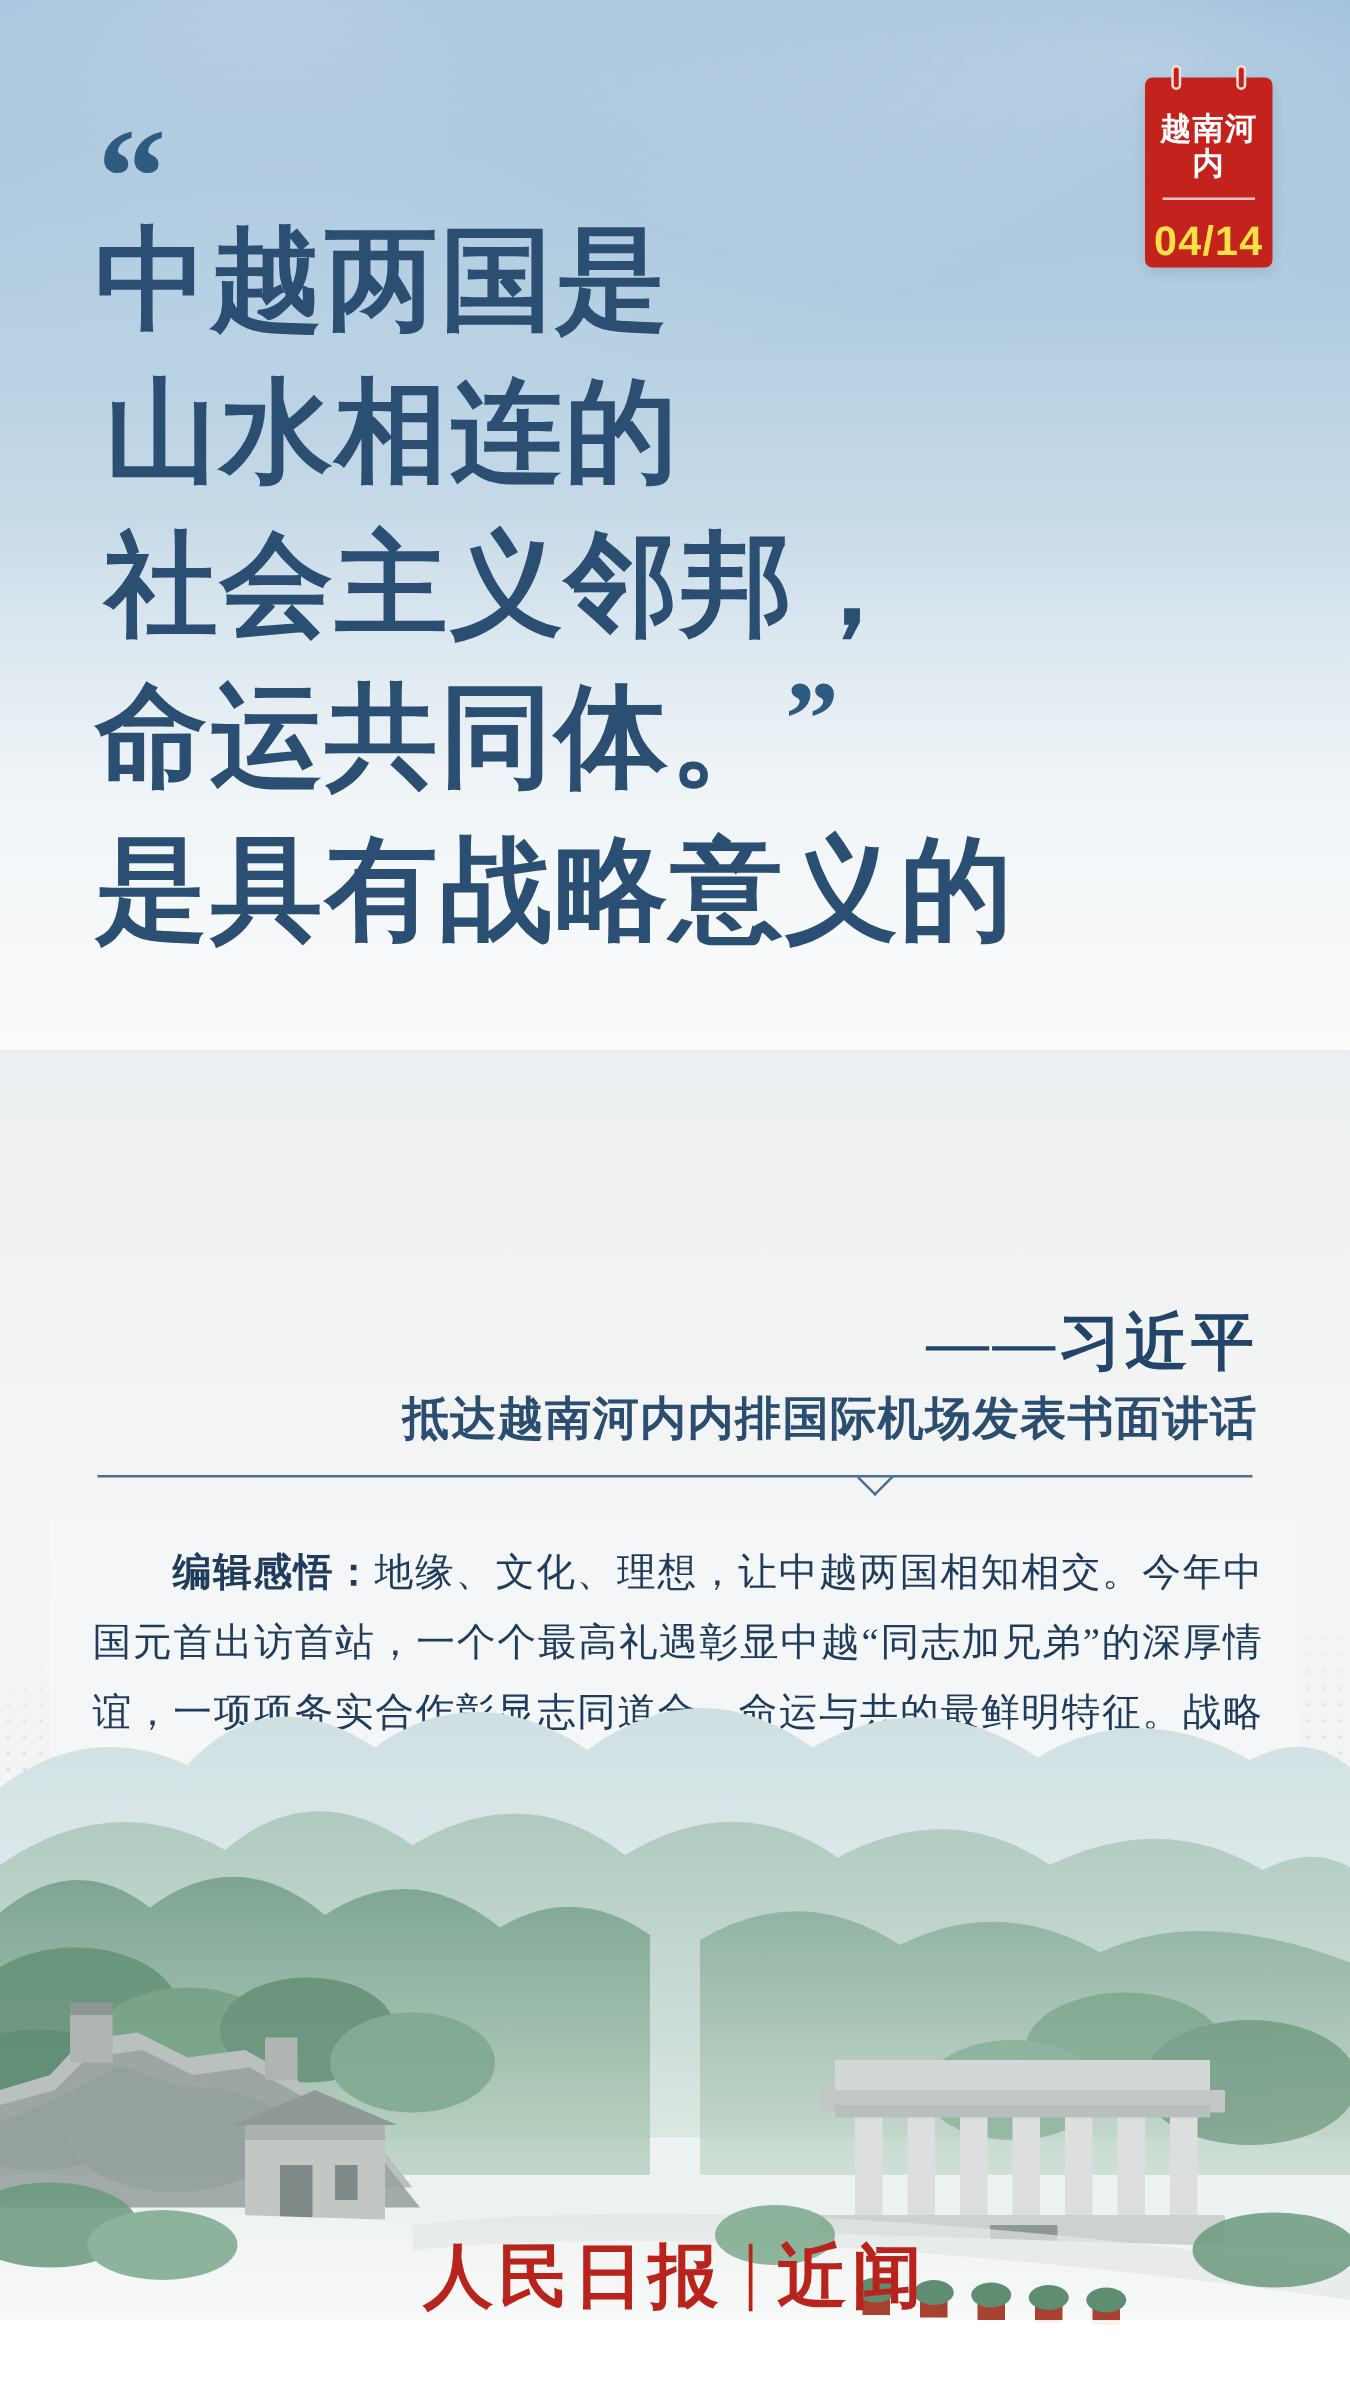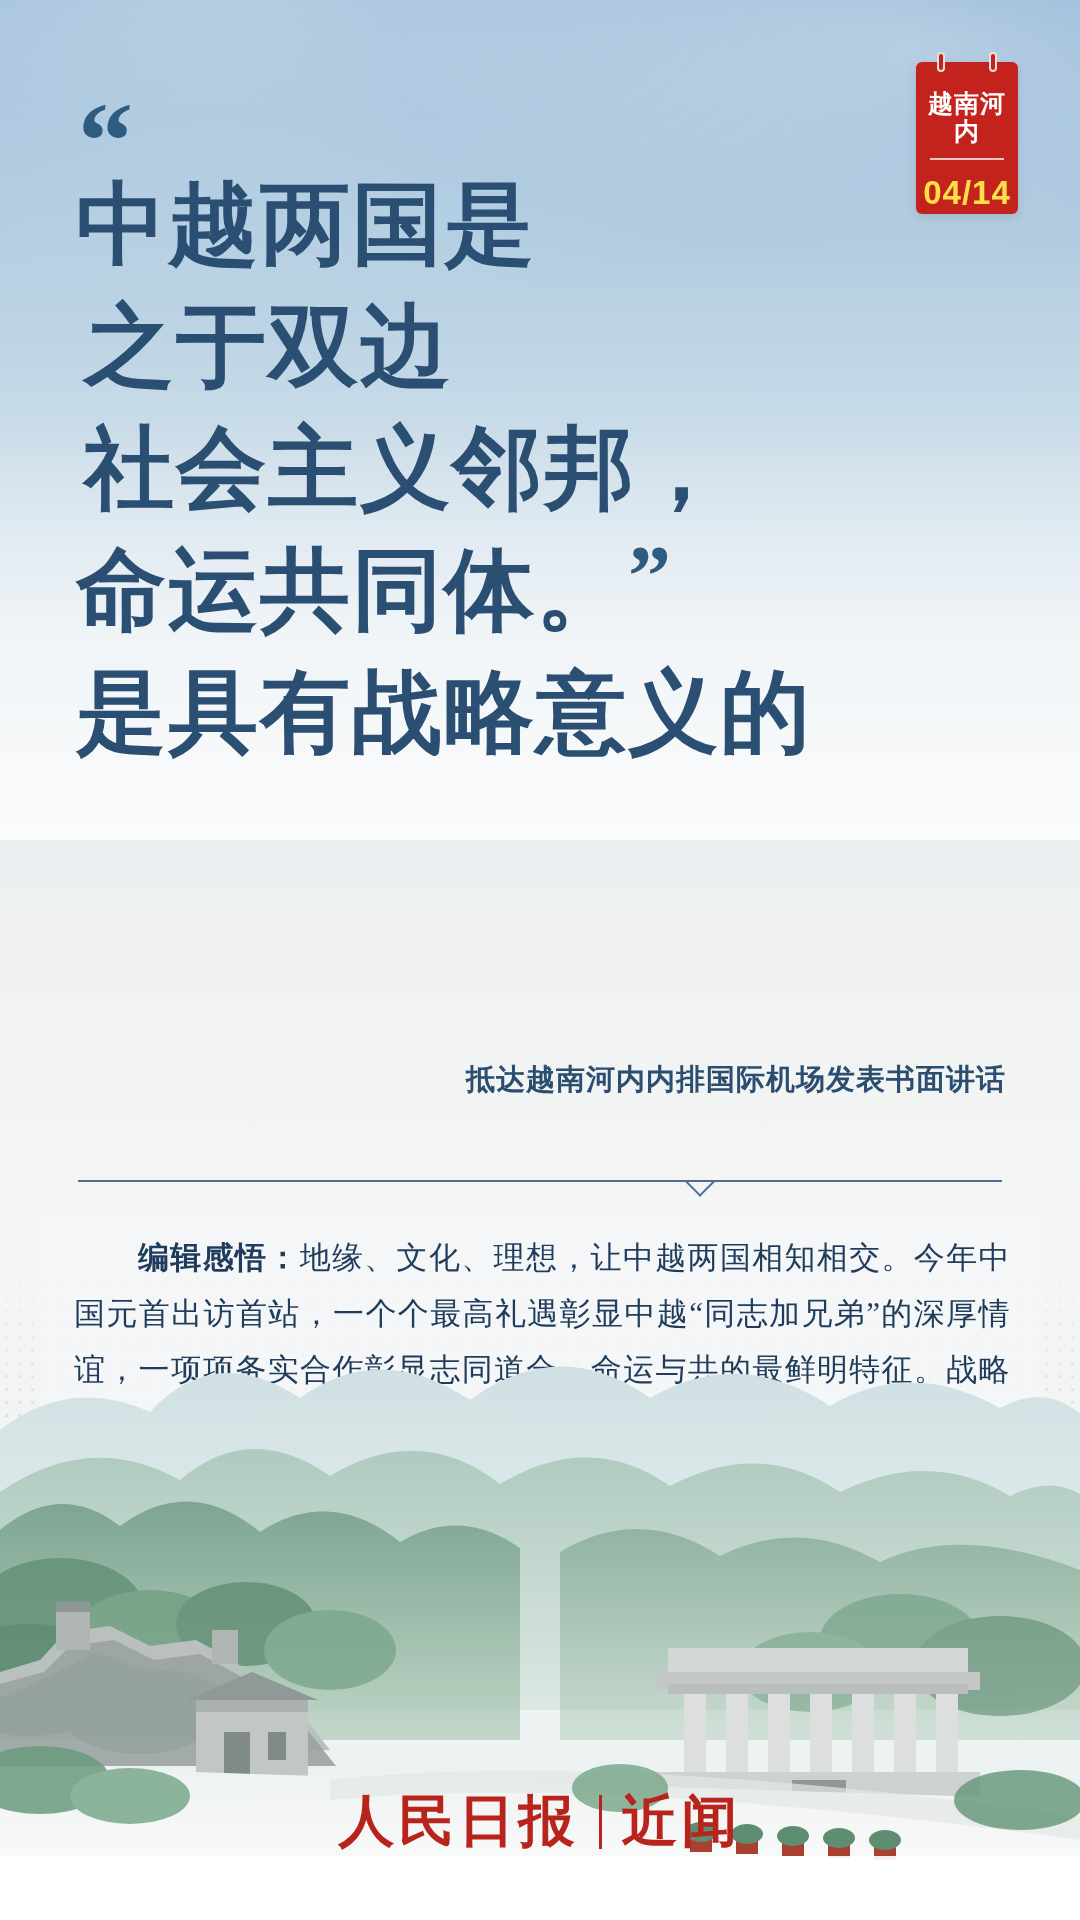--- a/index.html
+++ b/index.html
@@ -146,23 +146,23 @@
     width: 800px;
   }
   .attrib-name {
     font-family: "Liberation Serif", serif;
     font-weight: bold;
     font-size: 50px;
     color: #23456a;
     letter-spacing: 3px;
   }
   .attrib-desc {
-    margin-top: 20px;
-    font-family: "Liberation Serif", serif;
-    font-size: 29px;
+    margin-top: 3px;
+    font-family: "Liberation Serif", serif;
+    font-size: 37px;
     color: #2a4d70;
     letter-spacing: 1px;
     font-weight: bold;
   }
   .attrib-rule {
     position: absolute;
     left: 78px;
     top: 1180px;
     width: 924px;
     height: 2px;
@@ -279,27 +279,28 @@
     </div>
     <div class="cal-place">越南河内</div>
     <div class="cal-rule"></div>
     <div class="cal-date">04/14</div>
   </div>
 
   <div class="quote-open">“</div>
 
   <div class="quote-lines">
     <div class="qline">中越两国是</div>
-    <div class="qline shift1">之于双边</div>
+    <div class="qline shift1">山水相连的</div>
     <div class="qline shift2">社会主义邻邦，</div>
     <div class="qline"><span>命运共同体。</span><span class="quote-close">”</span></div>
     <div class="qline">是具有战略意义的</div>
   </div>
 
   <div class="attrib">
+    <div class="attrib-name">——习近平</div>
     <div class="attrib-desc">抵达越南河内内排国际机场发表书面讲话</div>
   </div>
   <div class="attrib-rule"></div>
   <div class="rule-notch"></div>
 
   <div class="dots"></div>
   <div class="note-plate"></div>
   <div class="note"><b>编辑感悟：</b><span>地缘、文化、理想，让中越两国相知相交。今年中国元首出访首站，一个个最高礼遇彰显中越“同志加兄弟”的深厚情谊，一项项务实合作彰显志同道合、命运与共的最鲜明特征。战略意义，之于双边、之于区域，亦之于世界。</span></div>
 
   <div class="scene">

